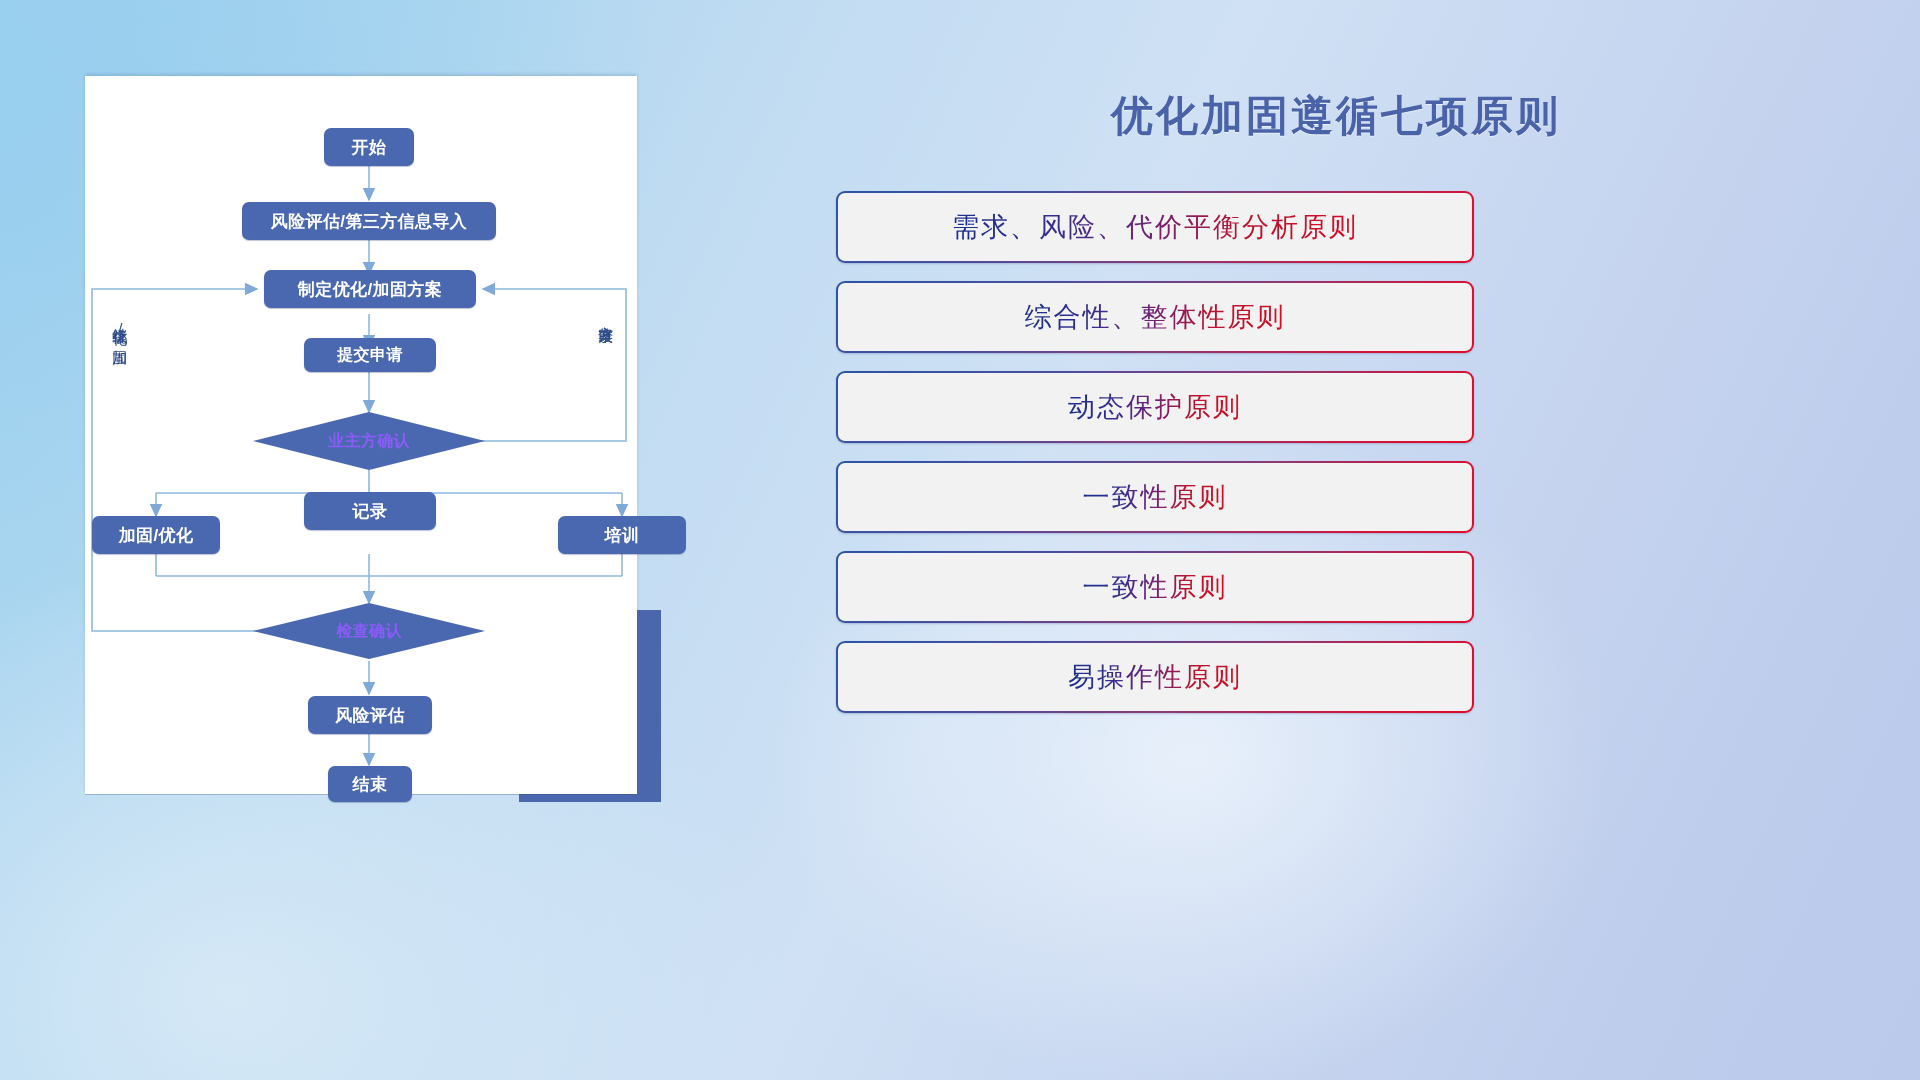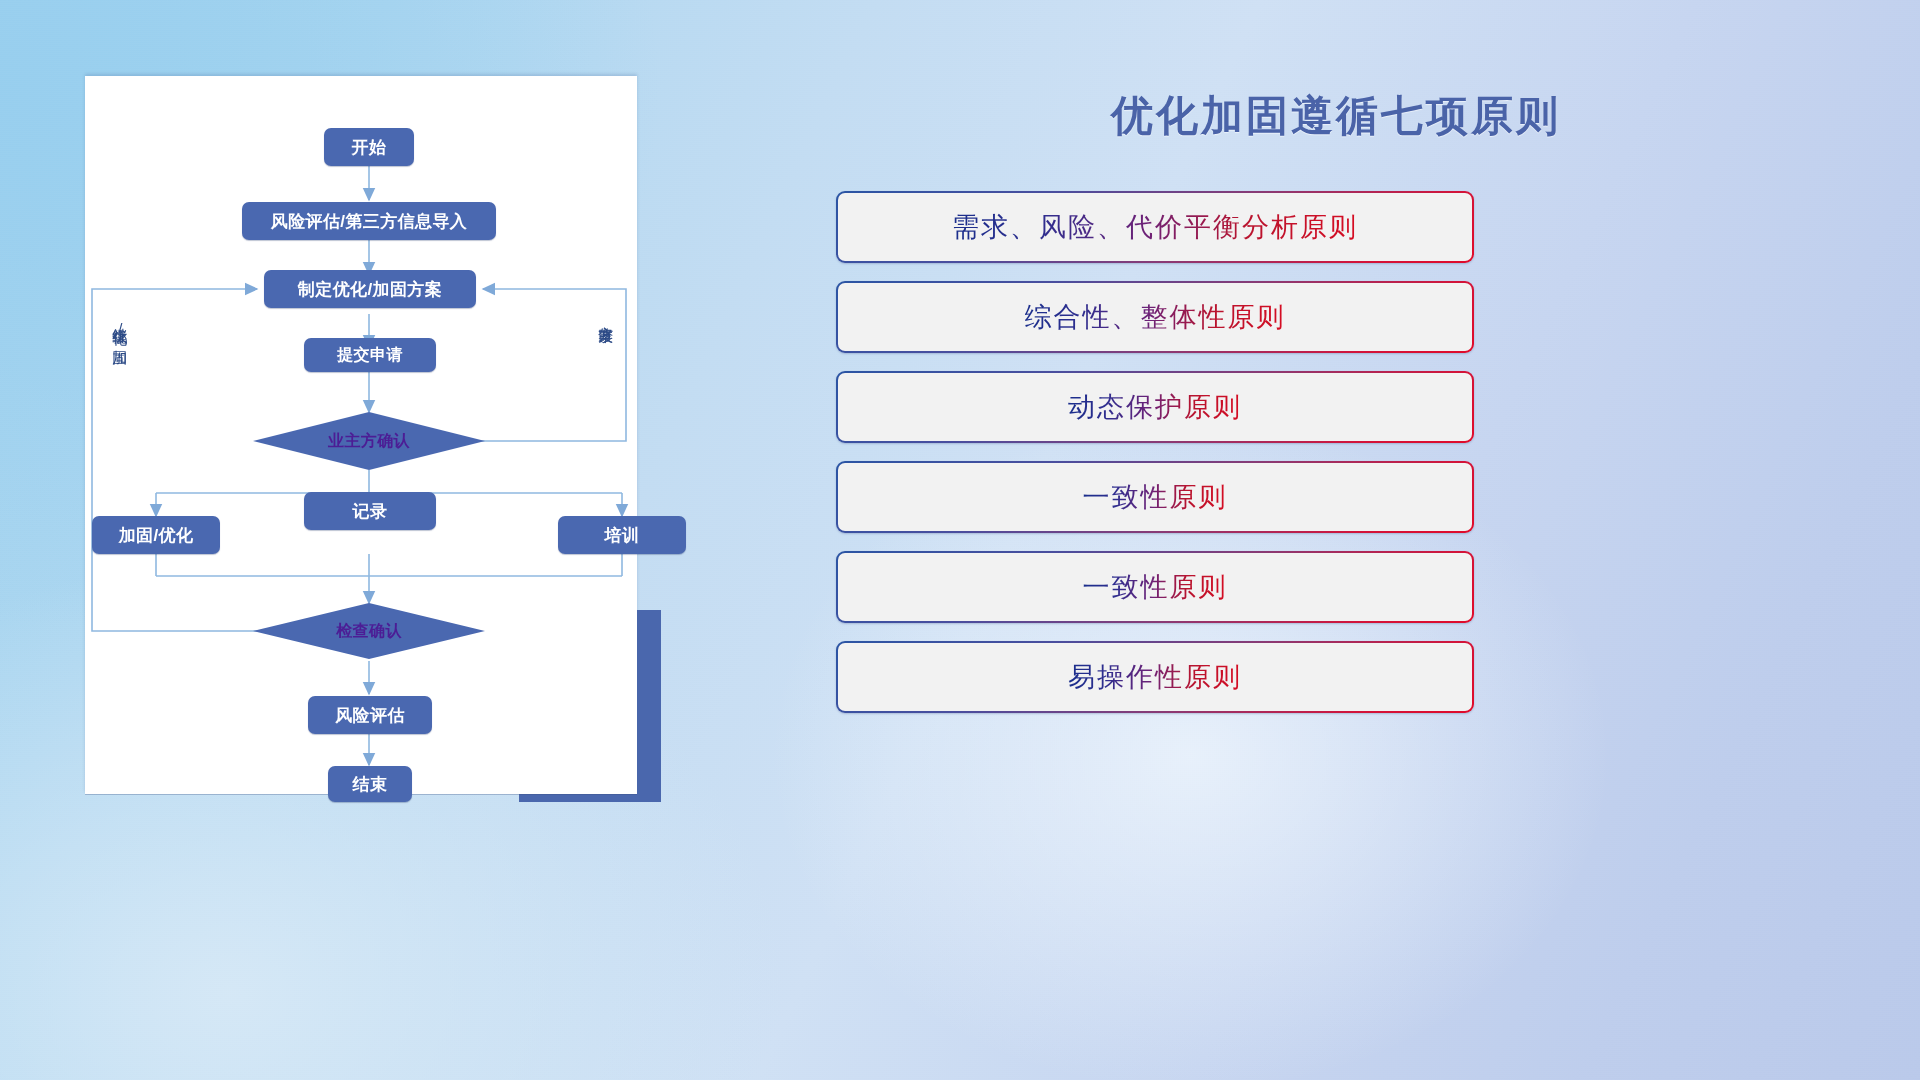--- a/index.html
+++ b/index.html
@@ -45,21 +45,21 @@
     font-weight:bold;
     display:flex; align-items:center; justify-content:center;
     letter-spacing:.4px;
     box-shadow:0 1px 1px rgba(40,60,110,.30);
     white-space:nowrap;
   }
   .diamond-wrap { position:absolute; }
   .diamond-wrap .dlabel {
     position:absolute; inset:0;
     display:flex; align-items:center; justify-content:center;
-    color:#4c1d95; font-weight:bold; letter-spacing:.4px; white-space:nowrap;
+    color:#8b5cf6; font-weight:bold; letter-spacing:.4px; white-space:nowrap;
   }
 
   .vlabel {
     position:absolute;
     writing-mode:vertical-rl;
     text-orientation:upright;
     color:#2c4a86;
     font-size:15px;
     line-height:1.05;
     letter-spacing:1px;

